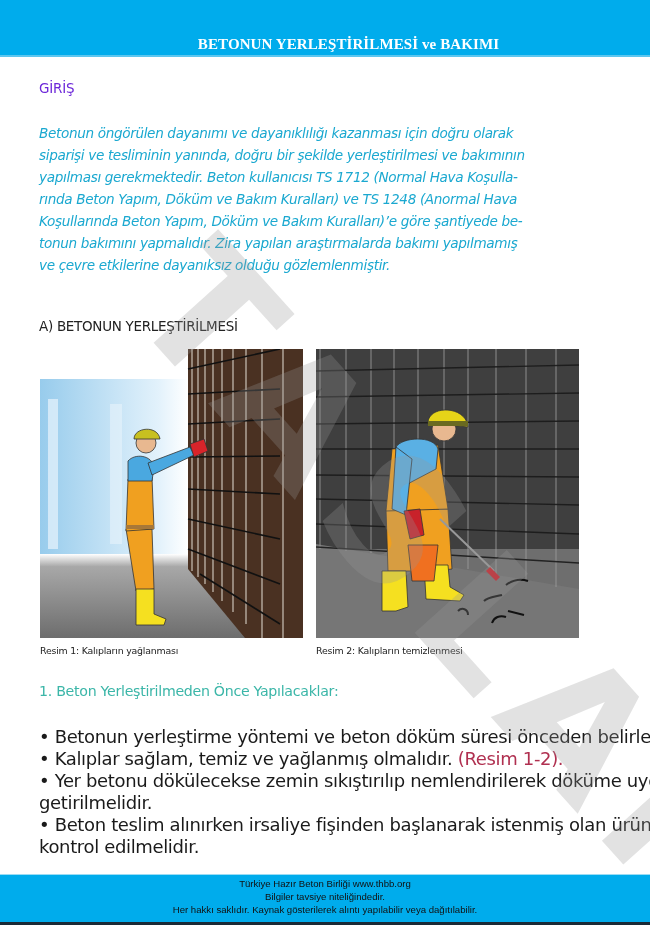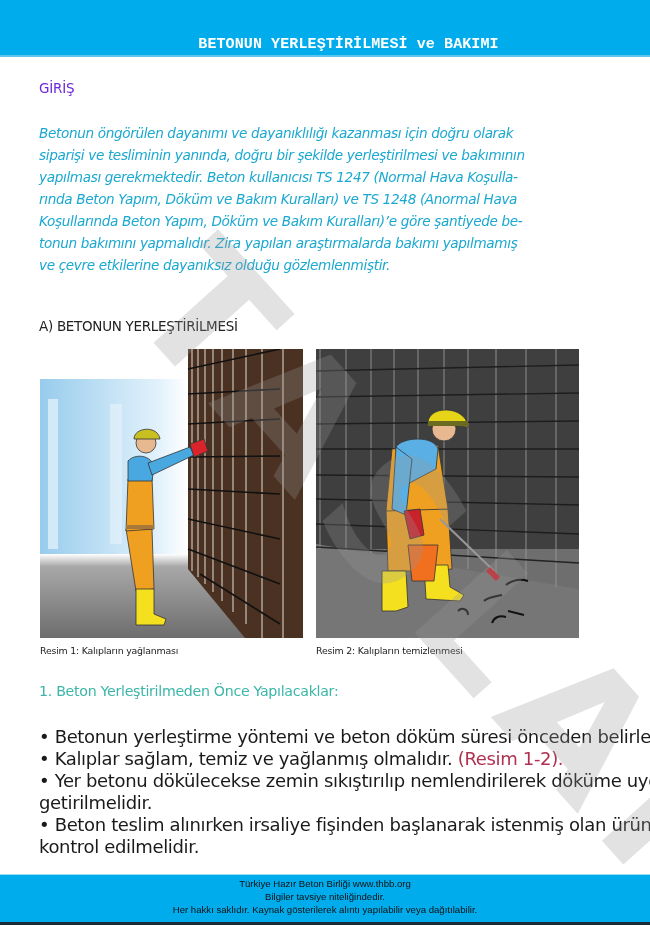--- a/index.html
+++ b/index.html
@@ -10,21 +10,21 @@
   }
   .header-bar {
     position: absolute; left: 0; top: 0; width: 650px; height: 57px;
     background: #00acec;
     border-bottom: 2px solid #5cc6ef;
     box-sizing: border-box;
   }
   .header-title {
     position: absolute; left: 0; right: 0; top: 36px;
     text-align: center; color: #ffffff;
-    font-family: Liberation Mono, monospace; font-weight: bold; font-size: 15px;
+    font-family: Liberation Serif, serif; font-weight: bold; font-size: 15px;
     letter-spacing: 0.1px;
     padding-left: 47px;
   }
   .giris {
     position: absolute; left: 39px; top: 80px;
     font-size: 13.5px; color: #6d28d9; letter-spacing: -0.2px;
   }
   .intro {
     position: absolute; left: 39px; top: 122px; width: 530px;
     color: #1aa8d0; font-size: 13.6px; line-height: 22px; letter-spacing: -0.35px;
@@ -77,21 +77,21 @@
 <body>
 
 <div class="header-bar"></div>
 <div class="header-title">BETONUN YERLEŞTİRİLMESİ ve BAKIMI</div>
 
 <div class="giris">GİRİŞ</div>
 
 <div class="intro">
   <div>Betonun öngörülen dayanımı ve dayanıklılığı kazanması için doğru olarak</div>
   <div>siparişi ve tesliminin yanında, doğru bir şekilde yerleştirilmesi ve bakımının</div>
-  <div>yapılması gerekmektedir. Beton kullanıcısı TS 1247 (Normal Hava Koşulla-</div>
+  <div>yapılması gerekmektedir. Beton kullanıcısı TS 1712 (Normal Hava Koşulla-</div>
   <div>rında  Beton Yapım, Döküm ve Bakım Kuralları) ve TS 1248 (Anormal Hava</div>
   <div>Koşullarında  Beton Yapım, Döküm ve Bakım Kuralları)’e göre şantiyede be-</div>
   <div>tonun bakımını yapmalıdır. Zira yapılan araştırmalarda bakımı yapılmamış</div>
   <div>ve çevre etkilerine dayanıksız olduğu gözlemlenmiştir.</div>
 </div>
 
 <div class="section-heading">A) BETONUN YERLEŞTİRİLMESİ</div>
 
 <div class="figure fig1">
   <svg width="263" height="289" viewBox="0 0 263 289">

